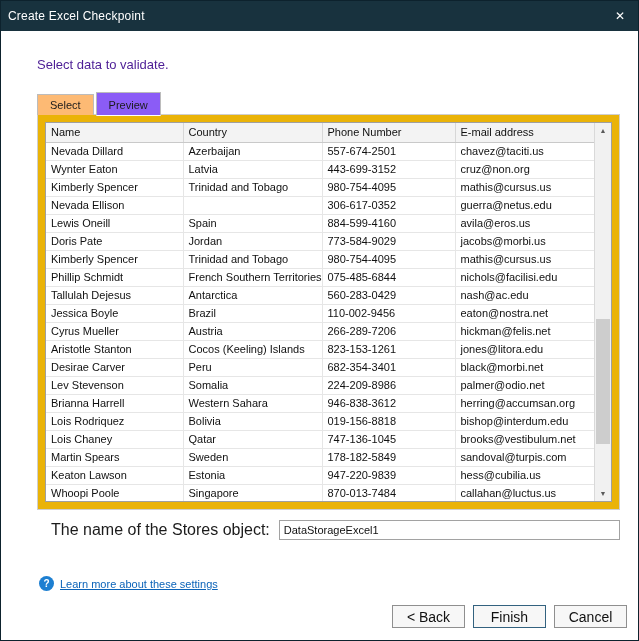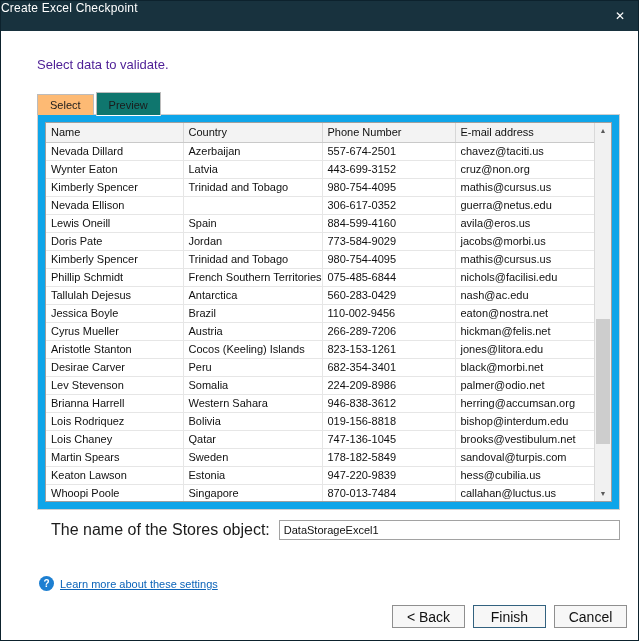--- a/index.html
+++ b/index.html
@@ -10,22 +10,22 @@
     width: 639px; height: 641px;
     background: #fff;
     border: 1px solid #0d222d;
     display: flex; flex-direction: column;
   }
 
   
   .titlebar {
     height: 30px; min-height: 30px;
     background: #18323e; color: #fff;
-    display: flex; align-items: flex-start;
-    padding-left: 0;
+    display: flex; align-items: center;
+    padding-left: 7px;
     font-size: 12px;
   }
   .titlebar-title { flex: 1; letter-spacing: .2px; }
   .close-btn {
     width: 36px; height: 30px;
     display: flex; align-items: center; justify-content: center;
     font-size: 12px; color: #fff; cursor: default;
   }
 
   
@@ -53,31 +53,31 @@
     font-size: 11px;
     color: #1b1b1b;
     background: #fdba74;
     border: 1px solid #bcbcbc;
     border-bottom: none;
     padding: 4px 12px 4px 12px;
     margin-right: 2px;
     cursor: default;
   }
   .tab.active {
-    background: #0f766e;
+    background: #8b5cf6;
     padding-top: 6px;
     margin-bottom: -1px;
     border-bottom: 1px solid #fff;
   }
 
   .tabpanel {
     border: 1px solid #cfcfcf;
     padding: 7px;
     margin-top: -1px;
-    background: #0ea5e9;
+    background: #eab308;
   }
 
   
   .grid-wrap {
     display: flex;
     border: 1px solid #9f9f9f;
     height: 380px;
     overflow: hidden;
   }
   table.grid {

